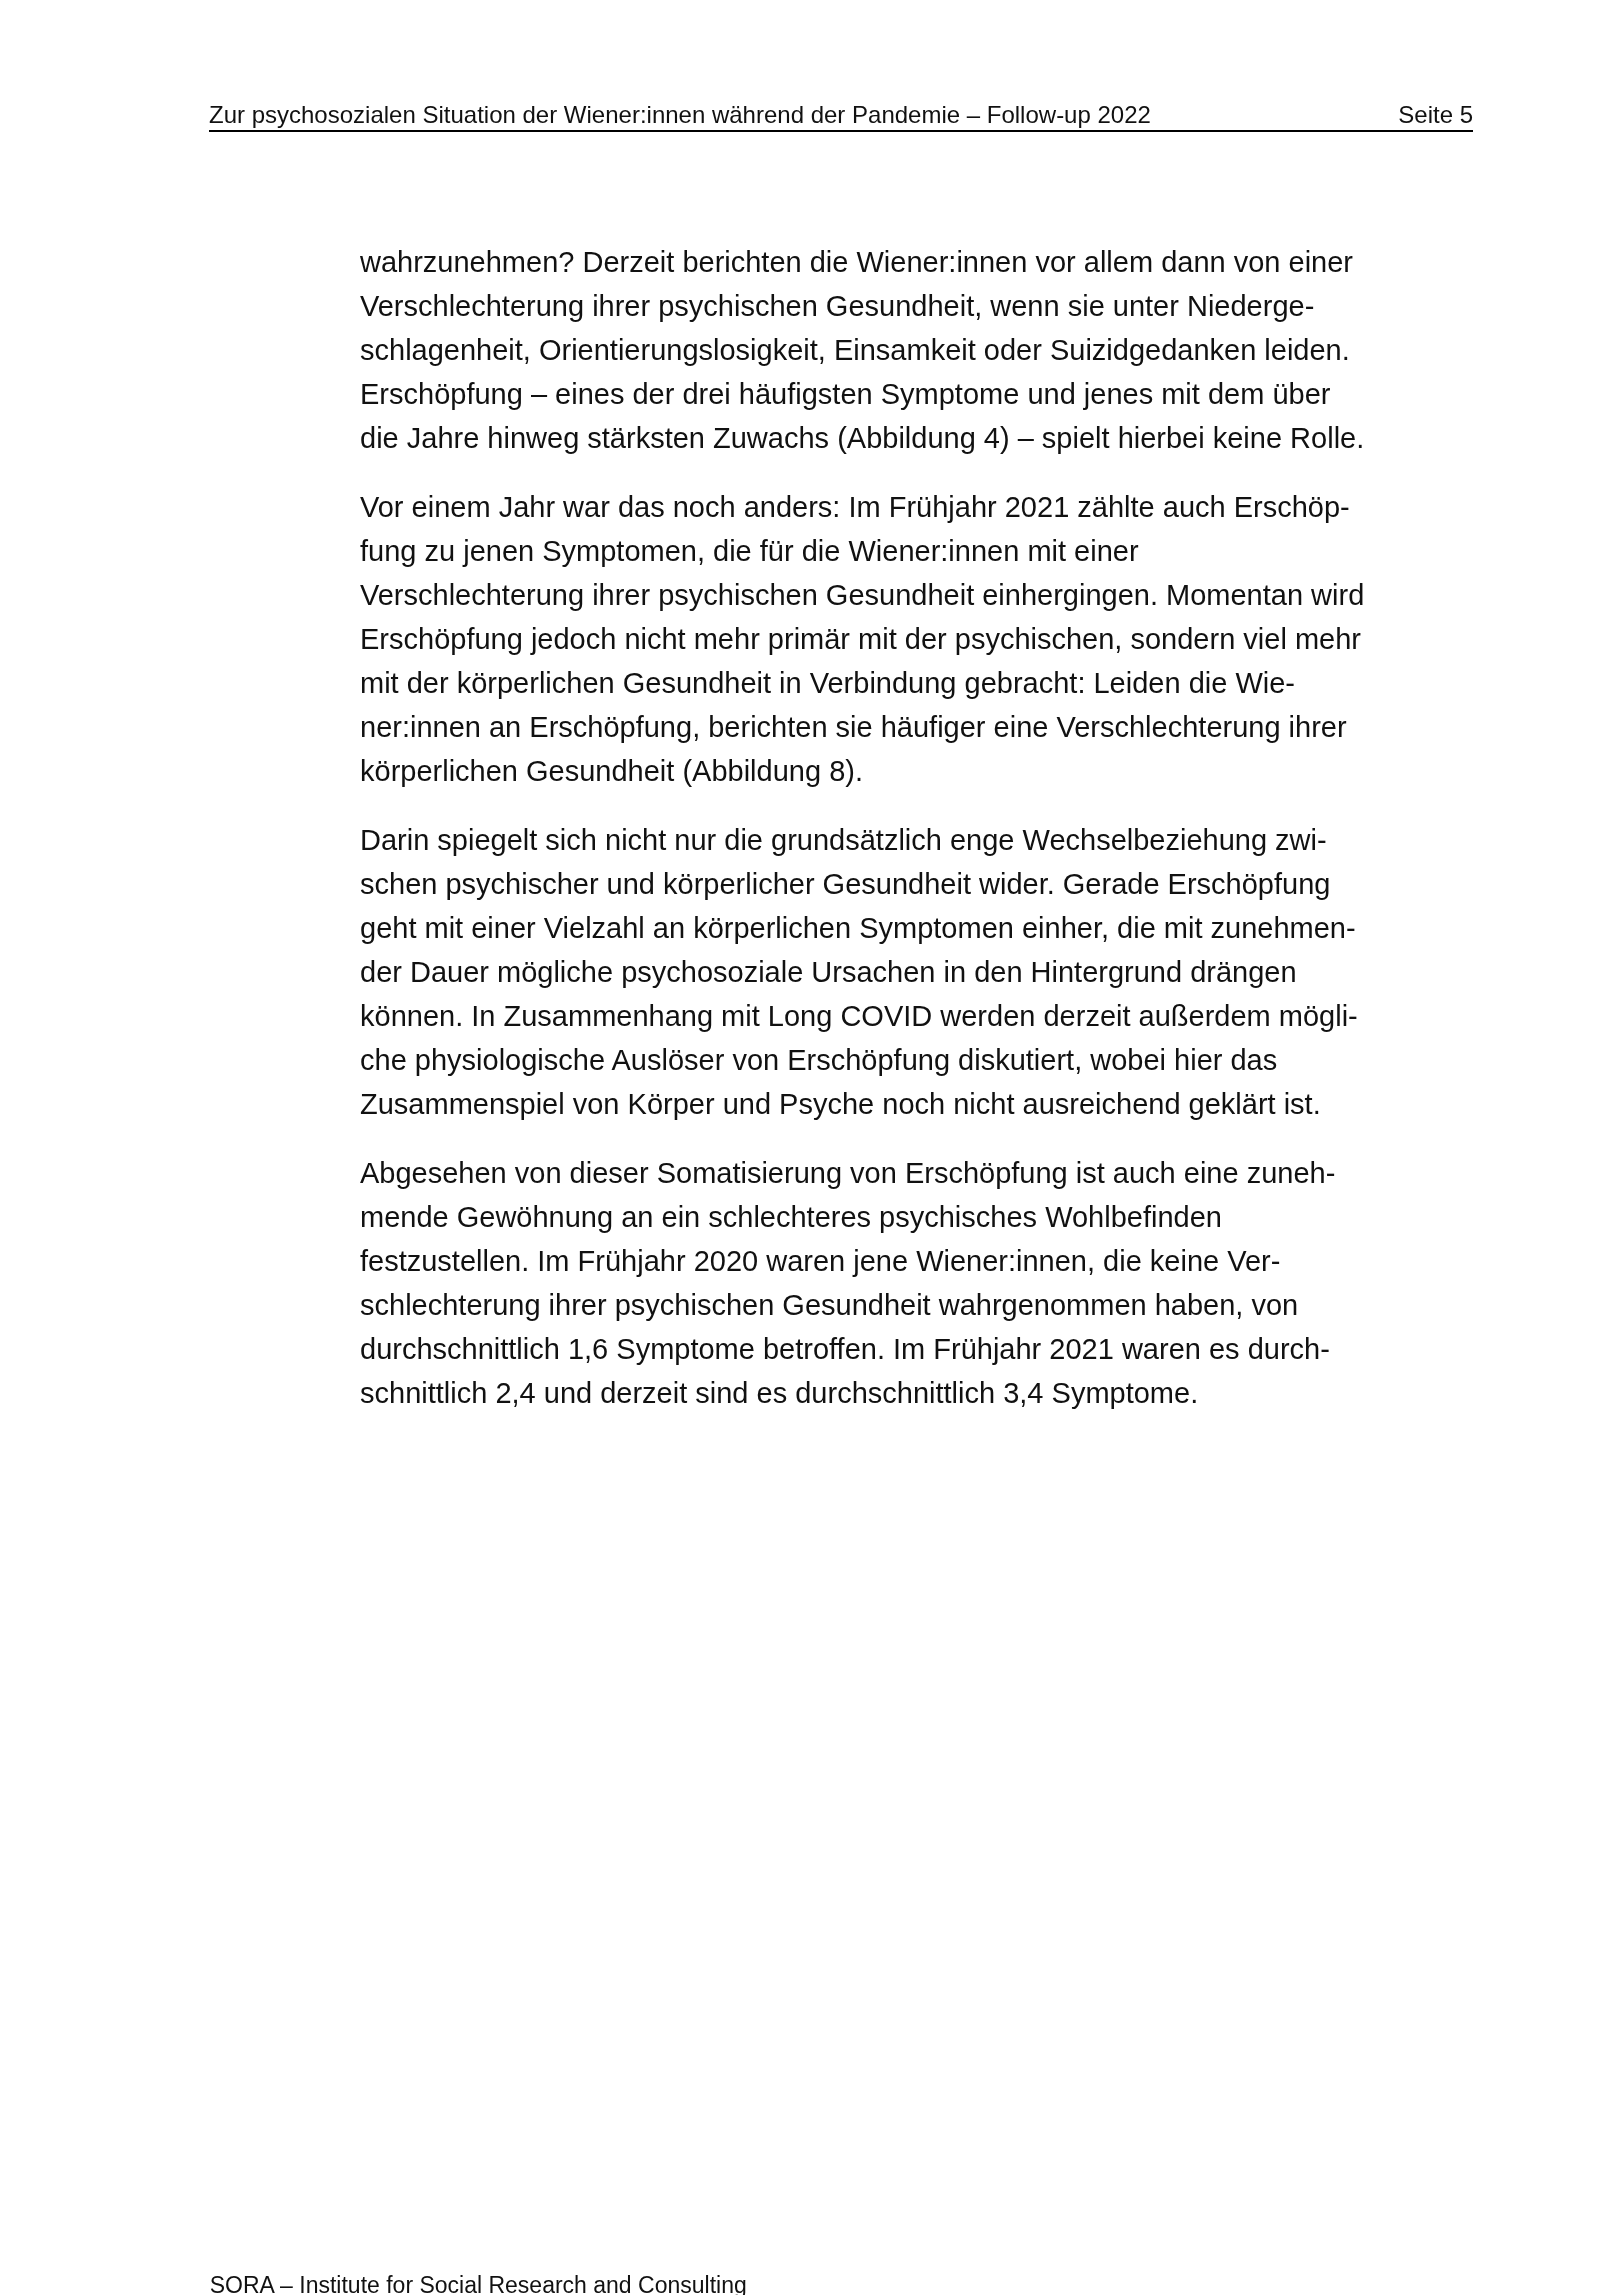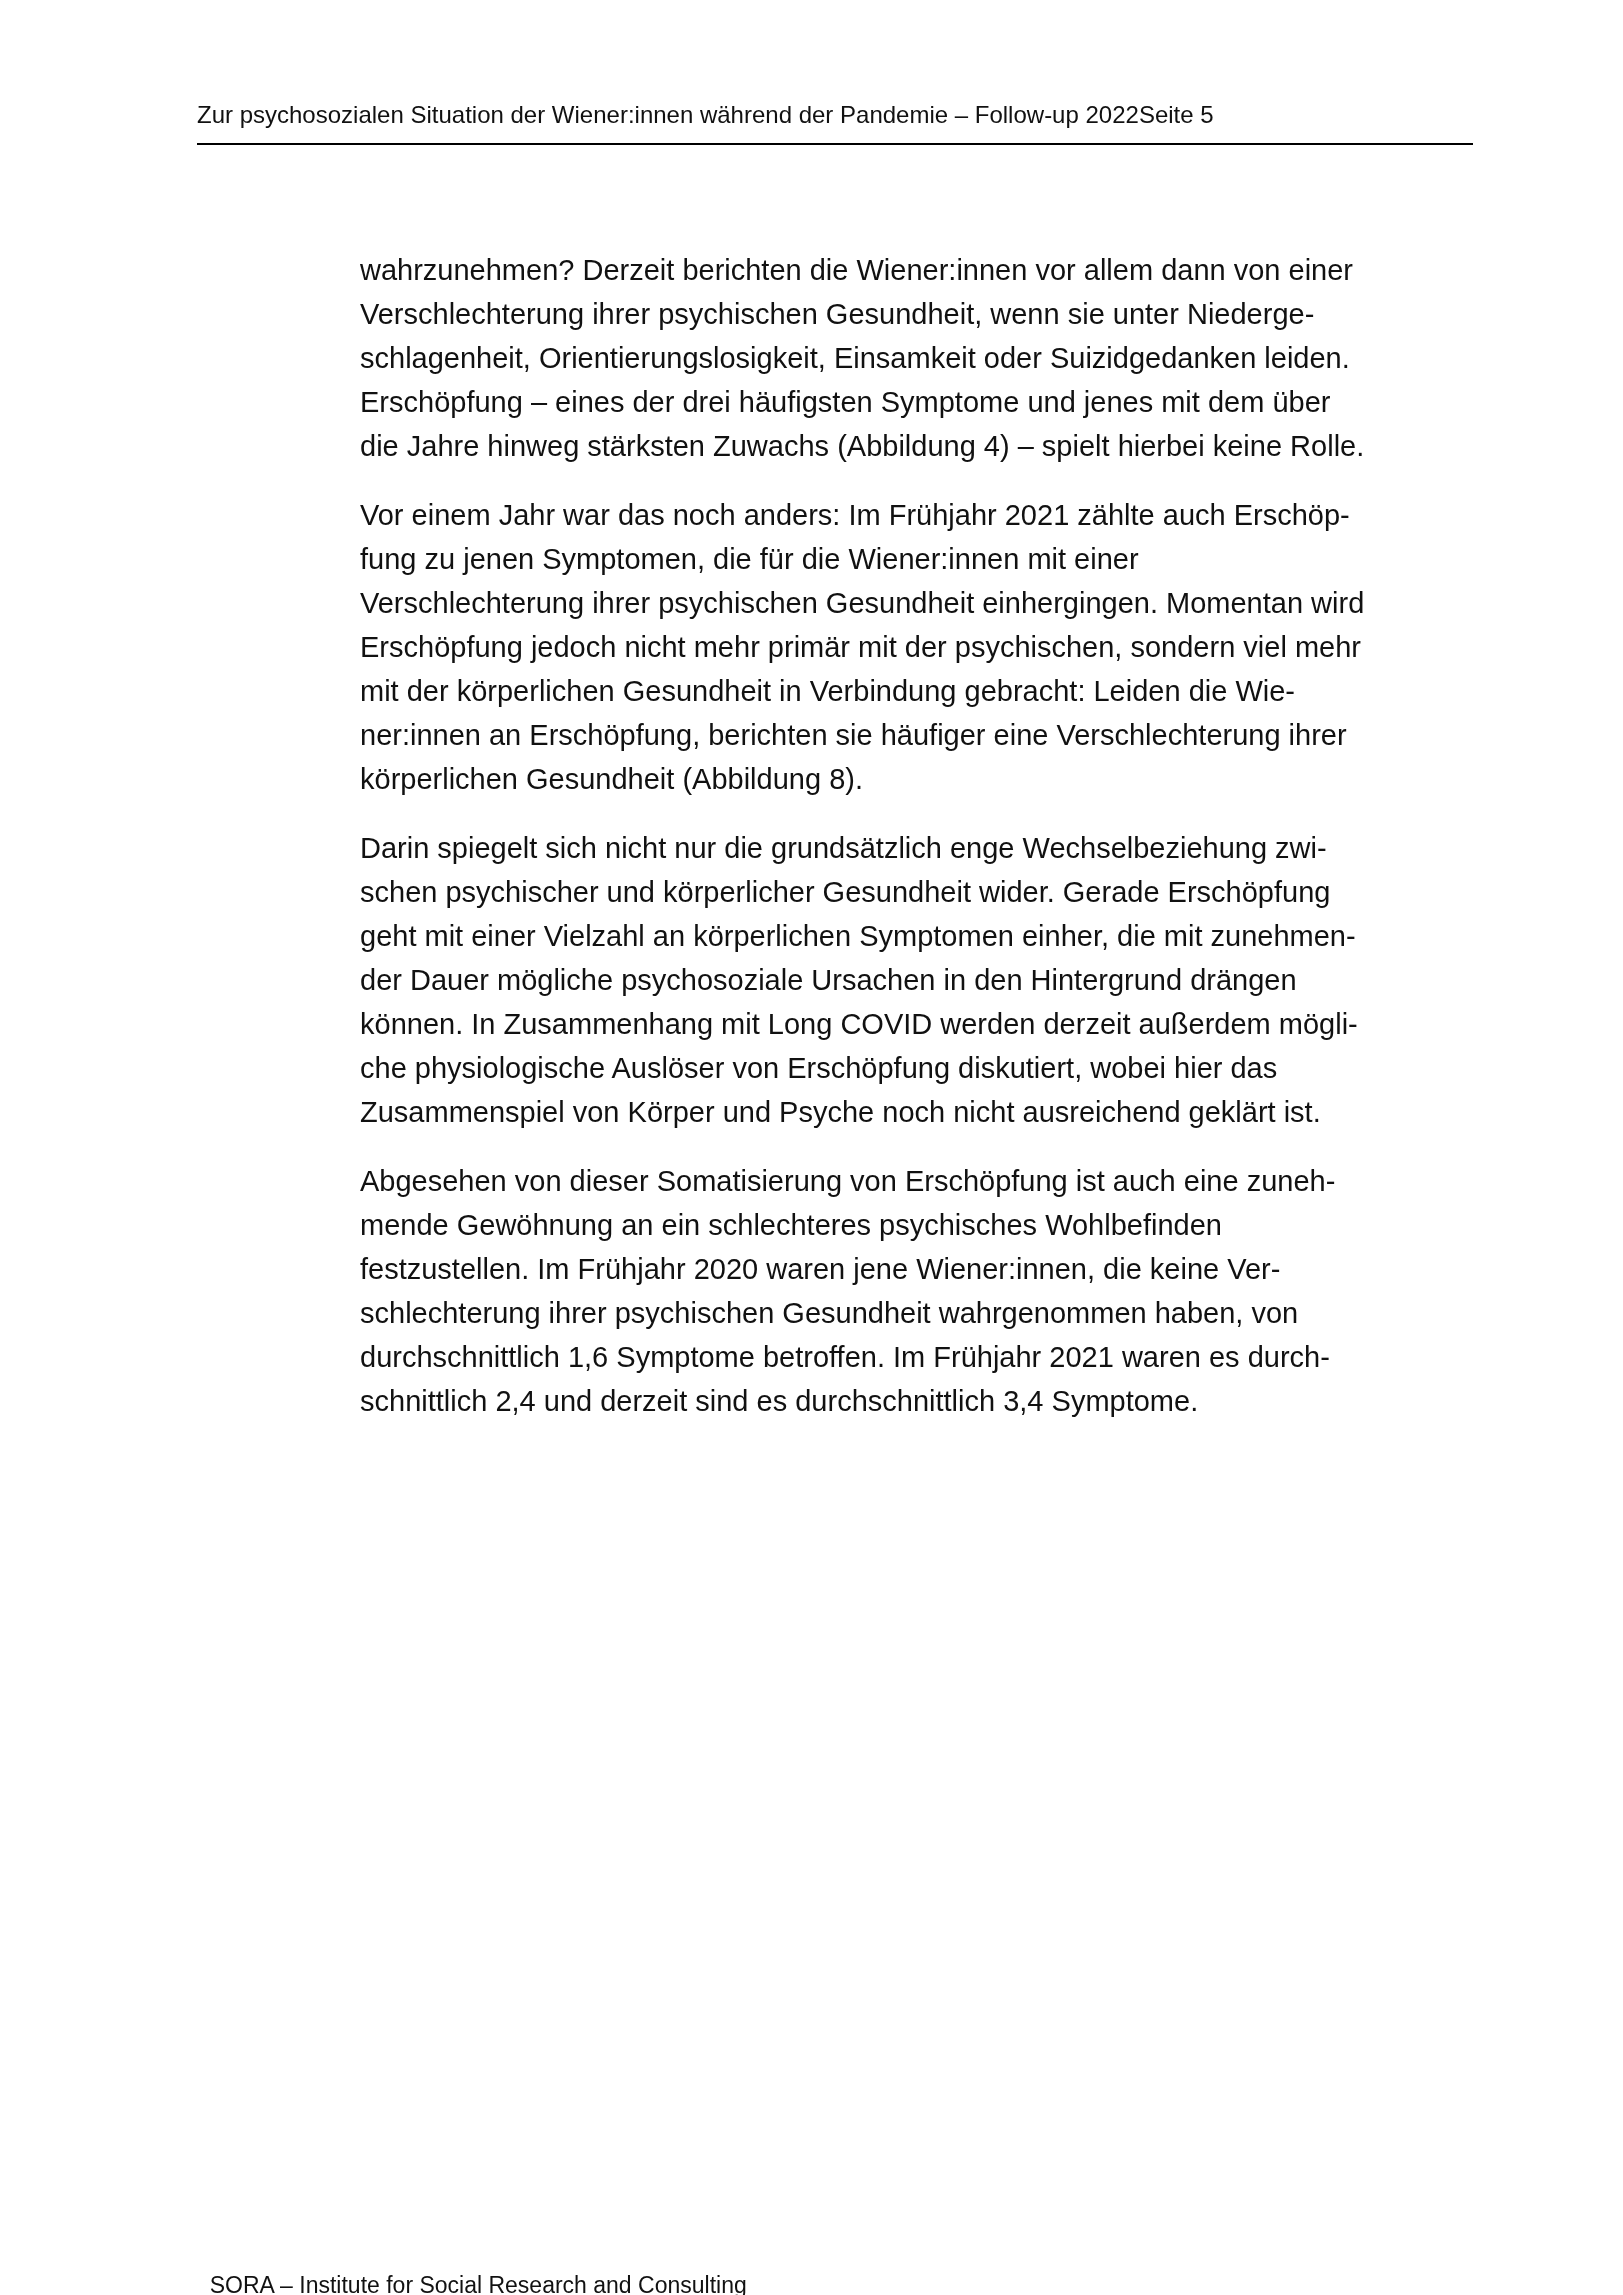--- a/index.html
+++ b/index.html
@@ -10,35 +10,34 @@
   }
   body {
     position: relative;
     font-family: "Liberation Sans", sans-serif;
     color: #111111;
     overflow: hidden;
   }
   .page-header {
     position: absolute;
     top: 99px;
-    left: 197px;
+    left: 209px;
     right: 150px;
     display: flex;
-    justify-content: flex-start;
+    justify-content: space-between;
     align-items: baseline;
     font-size: 24px;
     line-height: 31px;
-    padding-bottom: 13px;
     border-bottom: 2.4px solid #000000;
   }
   .page-header .header-title { white-space: pre; }
   .page-header .page-number { white-space: pre; }
   .body-text {
     position: absolute;
-    top: 248px;
+    top: 240px;
     left: 360px;
     width: 1218px;
     font-size: 29px;
     line-height: 44px;
   }
   .body-text p {
     white-space: pre;
     margin-bottom: 25px;
   }
   .page-footer {

